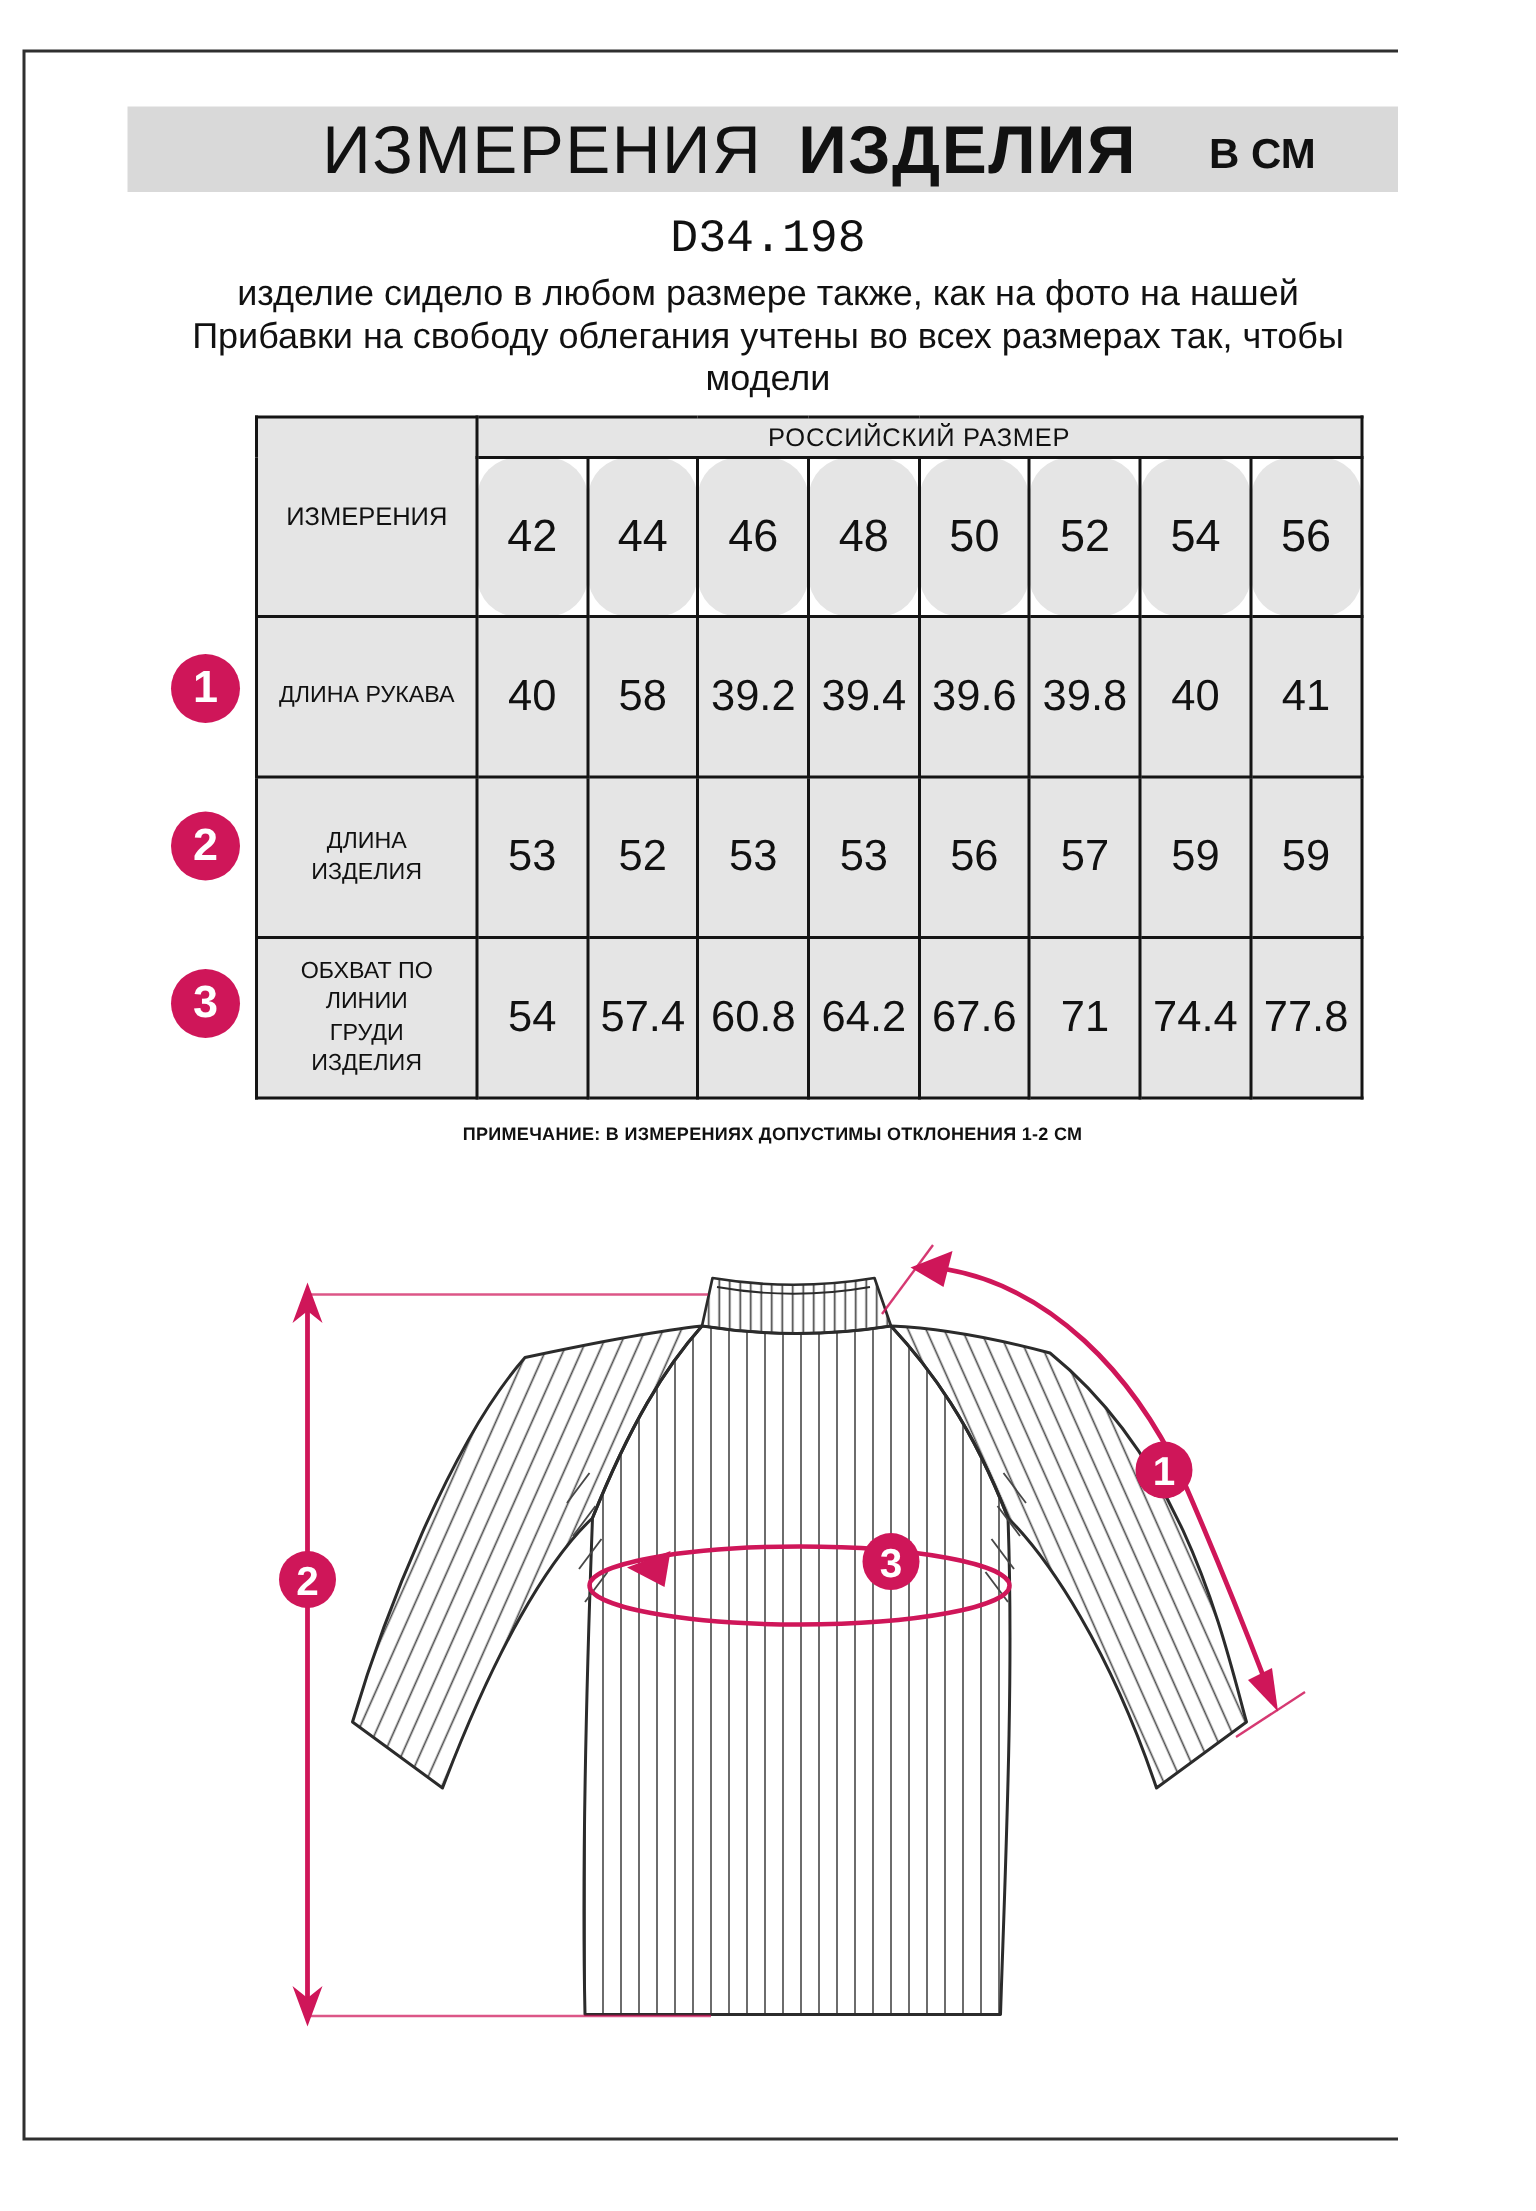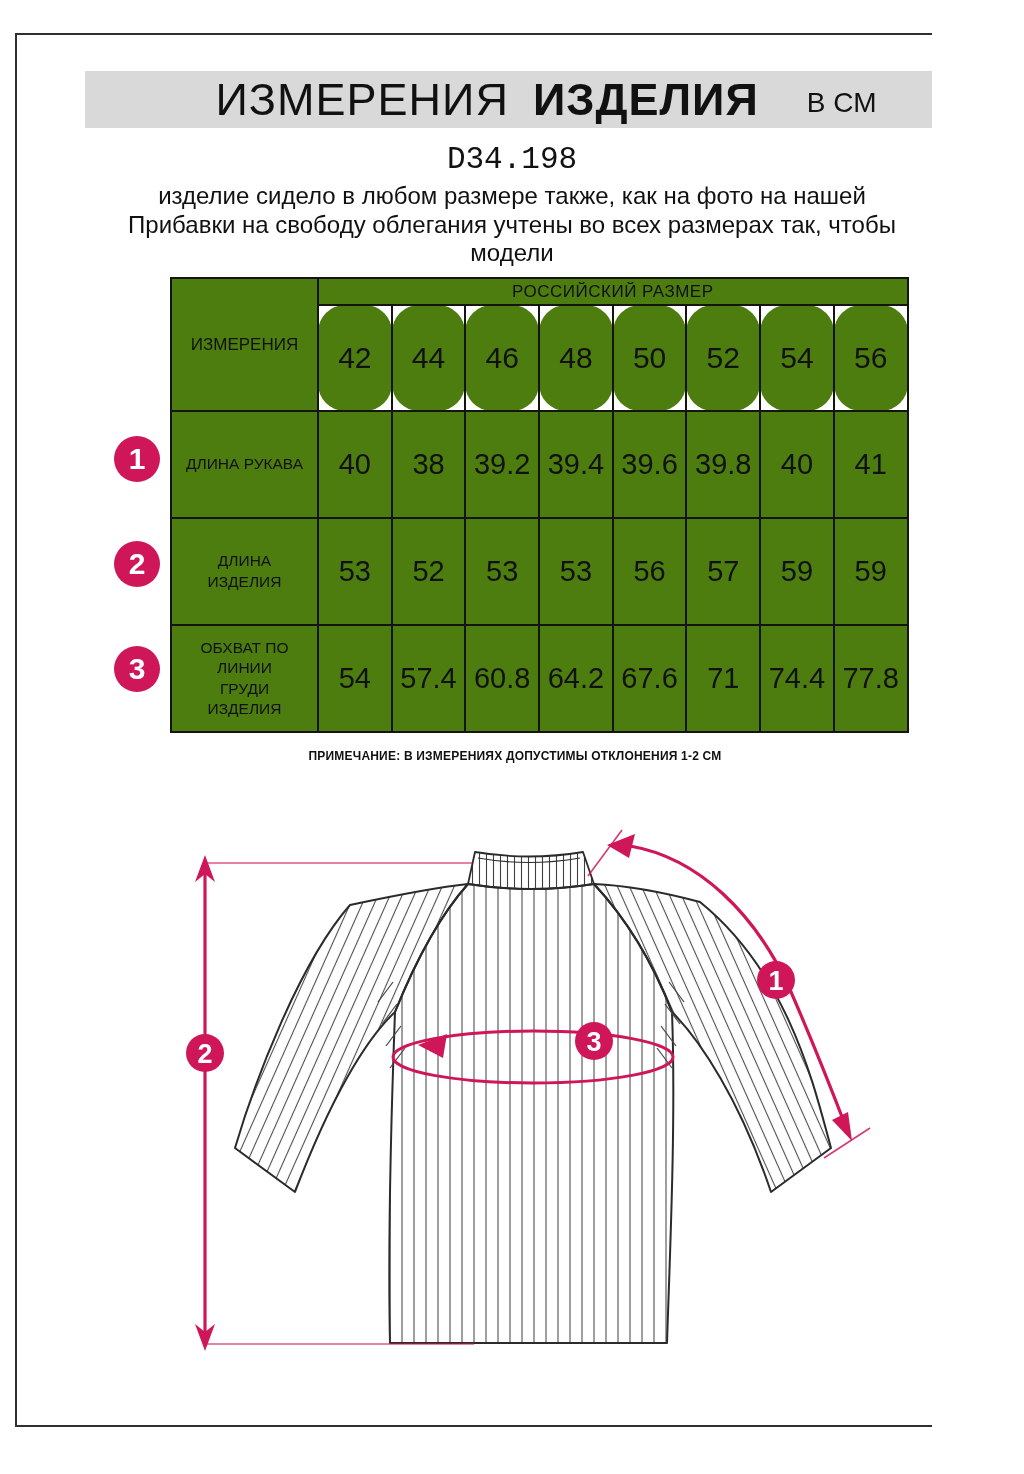--- a/index.html
+++ b/index.html
@@ -3,26 +3,26 @@
 <meta charset="utf-8">
 <style>
   html,body{margin:0;padding:0;background:#ffffff;}
   .page{position:relative;width:932px;height:1474px;background:#fff;overflow:hidden;
         font-family:"Liberation Sans",sans-serif;color:#111;}
   .frame{position:absolute;left:15px;top:33px;width:978px;height:1390px;border:2px solid #2f2f2f;}
   .banner{position:absolute;left:85px;top:71px;width:870px;height:57px;background:#d9d9d9;
           display:flex;align-items:center;justify-content:center;padding-left:52px;box-sizing:border-box;}
   .banner .t1{font-size:45px;font-weight:400;letter-spacing:1px;}
   .banner .t2{font-size:45px;font-weight:700;letter-spacing:1px;margin-left:24px;}
-  .banner .t3{font-size:28px;font-weight:400;margin-left:48px;position:relative;top:3px;}
+  .banner .t3{font-size:28px;font-weight:700;margin-left:48px;position:relative;top:3px;}
   .code{position:absolute;left:22px;top:142px;width:980px;text-align:center;font-size:31px;font-family:Liberation Mono, monospace;}
   .desc{position:absolute;left:22px;top:182px;width:980px;text-align:center;font-size:24px;line-height:28.5px;}
   table.sizes{position:absolute;left:170px;top:277px;border-collapse:collapse;table-layout:fixed;width:737px;}
   table.sizes td,table.sizes th{border:2px solid #141414;text-align:center;vertical-align:middle;
-        padding:0;font-weight:400;background:#4d7c0f;}
+        padding:0;font-weight:400;background:#e5e5e5;}
   th.grp{height:25px;font-size:17px;letter-spacing:.5px;}
   th.meas{font-size:17px;width:147px;}
   th.size{height:104px;font-size:30px;font-weight:700;border-radius:27px;}
   td.val{height:105px;font-size:29px;}
   td.lbl{font-size:15.5px;line-height:1.32;}
   td.lbl span{display:inline-block;}
   td.lbl .narrow{max-width:100px;}
   td.lbl .wide{max-width:132px;}
   .rowbadge{position:absolute;width:46px;height:46px;border-radius:50%;
         display:flex;align-items:center;justify-content:center;
@@ -74,21 +74,21 @@
       <th class="size">46</th>
       <th class="size">48</th>
       <th class="size">50</th>
       <th class="size">52</th>
       <th class="size">54</th>
       <th class="size">56</th>
     </tr>
     <tr>
       <td class="lbl"><span class="wide">ДЛИНА РУКАВА</span></td>
       <td class="val">40</td>
-      <td class="val">38</td>
+      <td class="val">58</td>
       <td class="val">39.2</td>
       <td class="val">39.4</td>
       <td class="val">39.6</td>
       <td class="val">39.8</td>
       <td class="val">40</td>
       <td class="val">41</td>
     </tr>
     <tr>
       <td class="lbl"><span class="narrow">ДЛИНА ИЗДЕЛИЯ</span></td>
       <td class="val">53</td>

